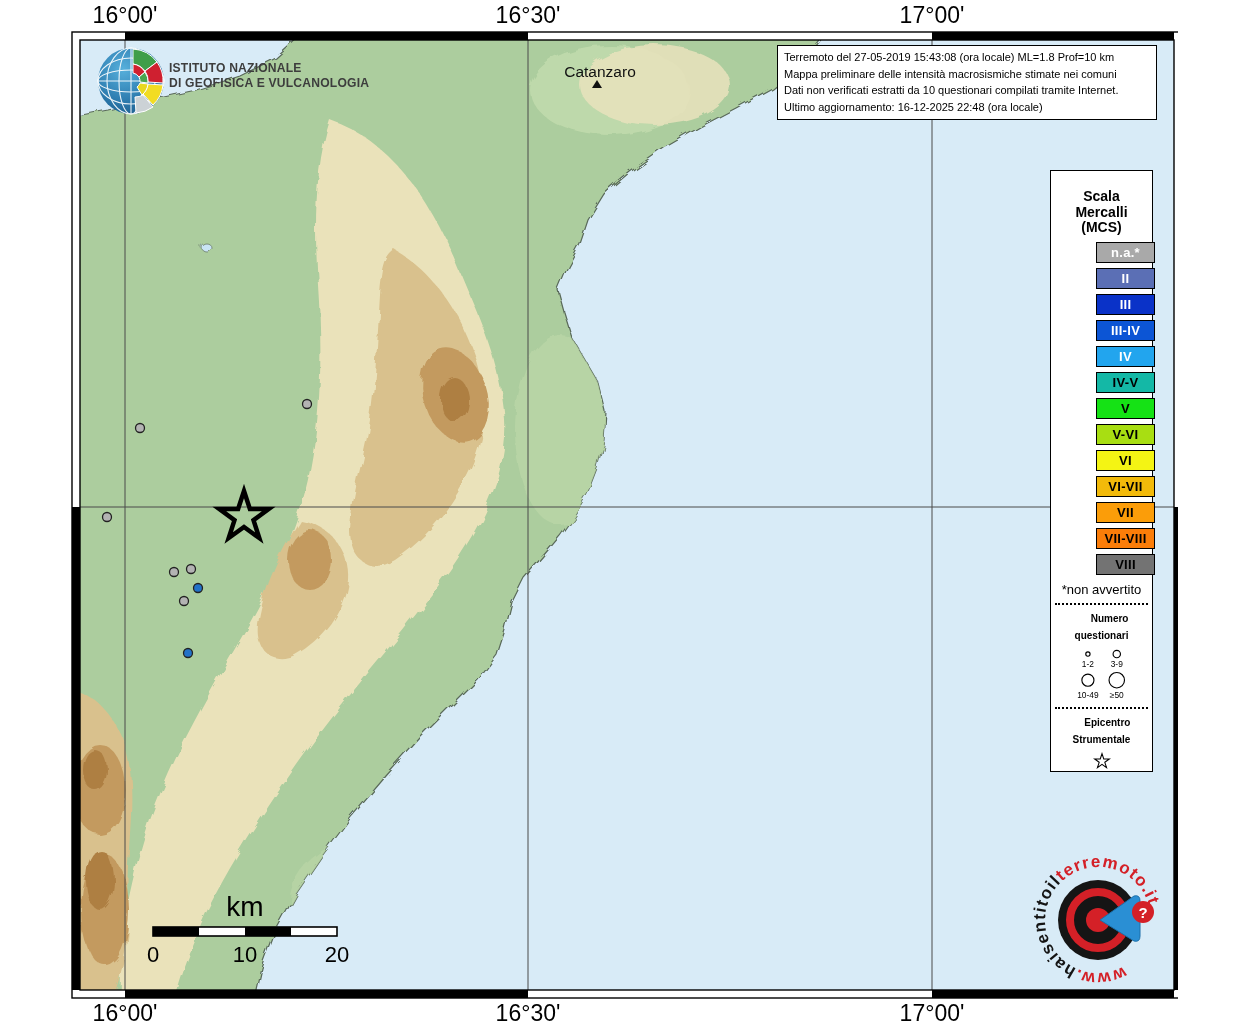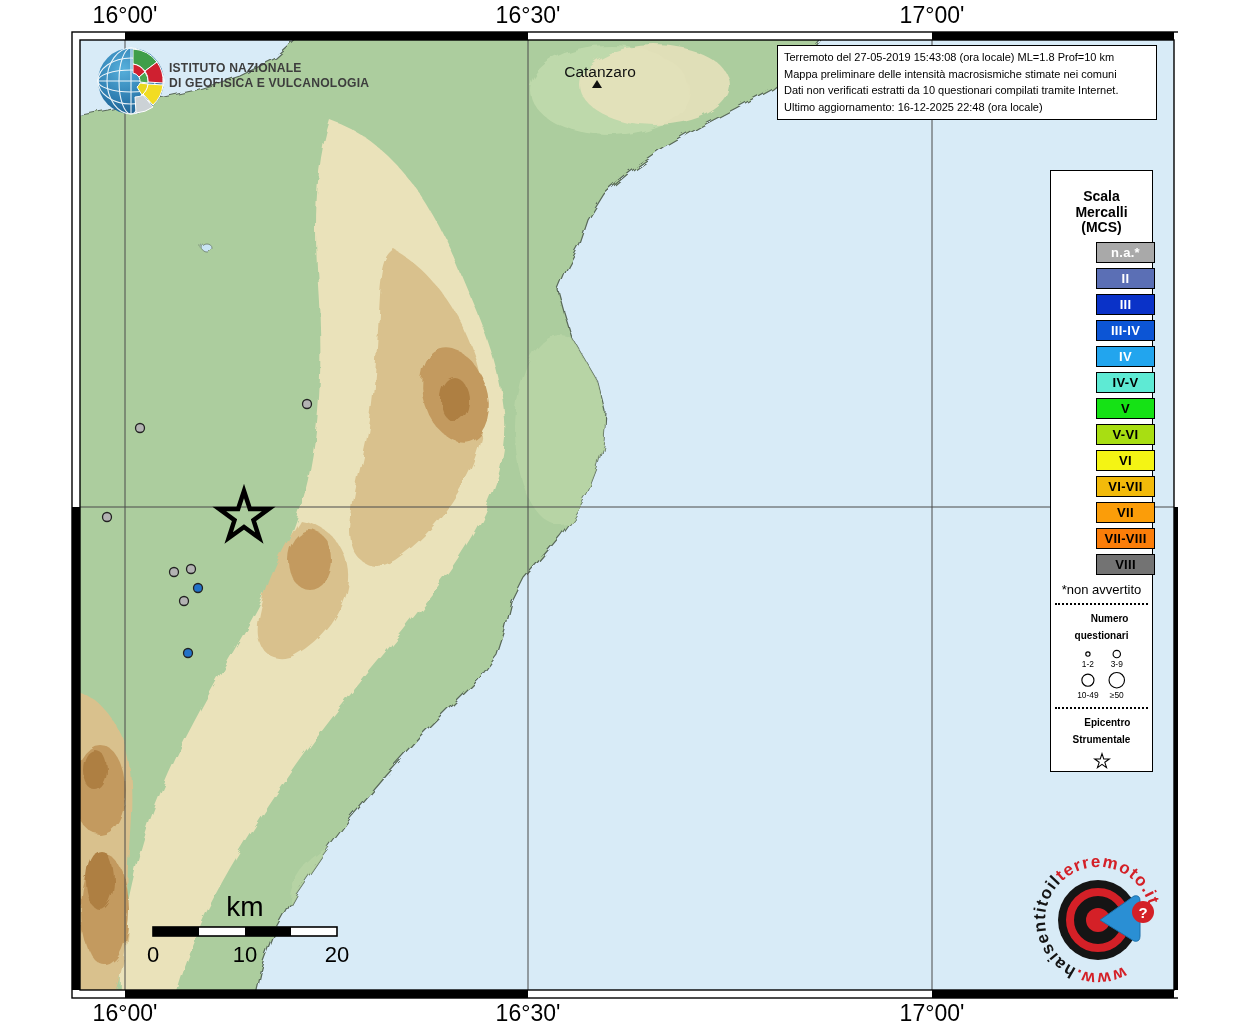--- a/index.html
+++ b/index.html
@@ -230,21 +230,21 @@
         </div>
 
         <div class="li-box" style="background: rgb(12, 85, 213); color: rgb(255, 255, 255);">
           <span>III-IV</span>
         </div>
 
         <div class="li-box" style="background: rgb(34, 165, 238); color: rgb(255, 255, 255);">
           <span>IV</span>
         </div>
 
-        <div class="li-box" style="background: #5eead4; color: rgb(0, 0, 0);">
+        <div class="li-box" style="background: #14b8a6; color: rgb(0, 0, 0);">
           <span>IV-V</span>
         </div>
 
         <div class="li-box" style="background: rgb(21, 226, 21); color: rgb(0, 0, 0);">
           <span>V</span>
         </div>
 
         <div class="li-box" style="background: rgb(168, 222, 18); color: rgb(0, 0, 0);">
           <span>V-VI</span>
         </div>

